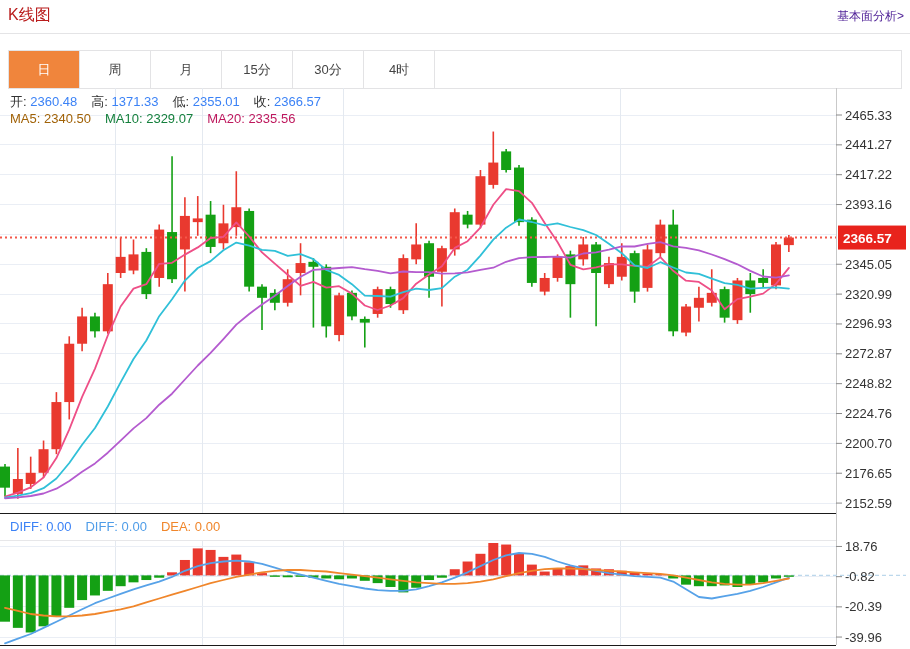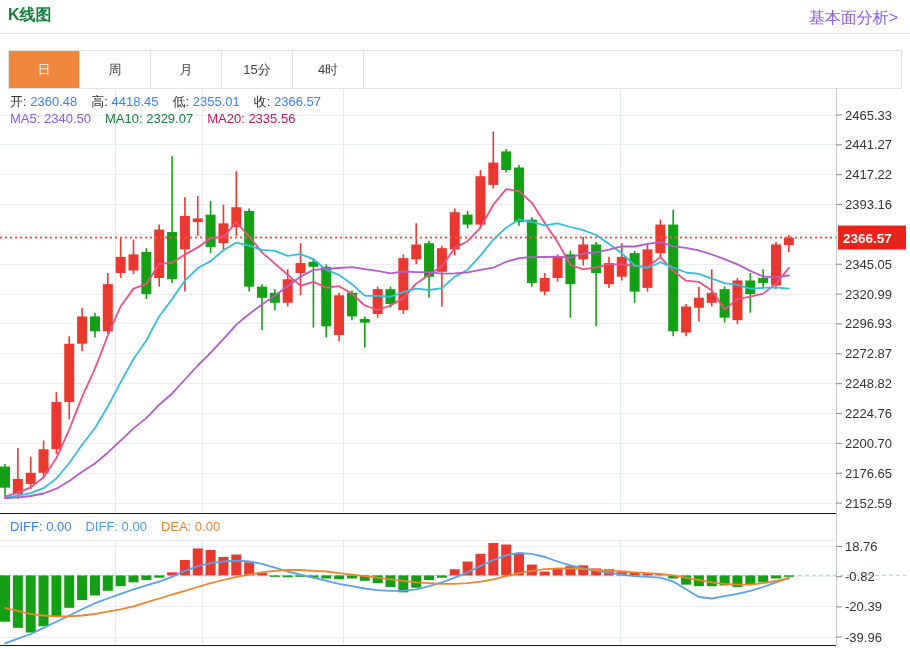--- a/index.html
+++ b/index.html
@@ -1,52 +1,53 @@
 <!DOCTYPE html>
 <html><head>
 <meta charset="utf-8">
 <style>
   html,body{margin:0;padding:0}
   body{position:relative;width:910px;height:649px;background:#fff;overflow:hidden;
        font-family:"Liberation Sans","DejaVu Sans",sans-serif}
   .abs{position:absolute}
-  #page-title{left:8px;top:5px;font-size:16px;font-weight:700;color:#15803d}
-  #fund-link{right:12px;top:8px;font-size:16px;color:#8b5cf6;cursor:pointer}
+  #page-title{left:8px;top:5px;font-size:16px;font-weight:400;color:#b91c1c}
+  #fund-link{right:6px;top:8px;font-size:12px;color:#4c1d95;cursor:pointer}
   #hdr-divider{left:0;top:33px;width:910px;height:0;border-top:1px solid #e4e4e6}
   #tabbar{left:8px;top:50px;width:892px;height:37px;border:1px solid #e3e3e5;display:flex;background:#fff}
   .tab{flex:0 0 70px;text-align:center;line-height:37px;font-size:13px;color:#444;
        border-right:1px solid #e3e3e5;cursor:pointer;user-select:none}
   .tab.active{background:#f0853c;color:#fff;font-weight:400}
   .tab-fill{flex:1}
   .inforow{font-size:13px;white-space:nowrap;pointer-events:none}
   #quote-row{left:10px;top:93px}
   #ma-row{left:10px;top:111px}
   #macd-row{left:10px;top:519px}
   .lab{color:#333}
   .gap{margin-right:14px}
   .c-up{color:#3b82f6}
-  .c-ma5{color:#8b5cf6}
+  .c-ma5{color:#a16207}
   .c-ma10{color:#15803d}
   .c-ma20{color:#be185d}
   .c-diff{color:#4f9de8}
   .c-dea{color:#f0862b}
   #chart-svg{left:0;top:0}
 </style>
 </head>
 <body>
 
 <div class="abs" id="page-title">K线图</div>
 <div class="abs" id="fund-link">基本面分析&gt;</div>
 <div class="abs" id="hdr-divider"></div>
 
 <div class="abs" id="tabbar">
     <div class="tab active">日</div>
     <div class="tab">周</div>
     <div class="tab">月</div>
     <div class="tab">15分</div>
+    <div class="tab">30分</div>
     <div class="tab">4时</div>
     <div class="tab-fill"></div>
   </div>
 
 <svg class="abs" id="chart-svg" width="910" height="649" viewBox="0 0 910 649">
     <g>
       <line x1="0" y1="115" x2="836" y2="115" stroke="#eaeef5" stroke-width="1" shape-rendering="crispEdges"></line>
       <line x1="0" y1="144.85" x2="836" y2="144.85" stroke="#eaeef5" stroke-width="1" shape-rendering="crispEdges"></line>
       <line x1="0" y1="174.7" x2="836" y2="174.7" stroke="#eaeef5" stroke-width="1" shape-rendering="crispEdges"></line>
       <line x1="0" y1="204.55" x2="836" y2="204.55" stroke="#eaeef5" stroke-width="1" shape-rendering="crispEdges"></line>
@@ -334,21 +335,21 @@
     </g>
     <g>
       <rect x="838" y="225.55190189149835" width="68" height="24" fill="#e8231c"></rect>
       <text x="843" y="242.55190189149835" fill="#ffffff" font-size="13.5" font-weight="bold">2366.57</text>
     </g>
   </svg>
 
 <div class="abs inforow" id="quote-row">
   <span class="lab">开:</span>
   <span class="c-up gap">2360.48</span><span class="lab">高:</span>
-  <span class="c-up gap">4418.45</span><span class="lab">低:</span>
+  <span class="c-up gap">1371.33</span><span class="lab">低:</span>
   <span class="c-up gap">2355.01</span><span class="lab">收:</span>
   <span class="c-up">2366.57</span>
 </div>
 
 <div class="abs inforow" id="ma-row">
   <span class="c-ma5">MA5:</span>
   <span class="c-ma5 gap">2340.50</span><span class="c-ma10">MA10:</span>
   <span class="c-ma10 gap">2329.07</span><span class="c-ma20">MA20:</span>
   <span class="c-ma20">2335.56</span>
 </div>

